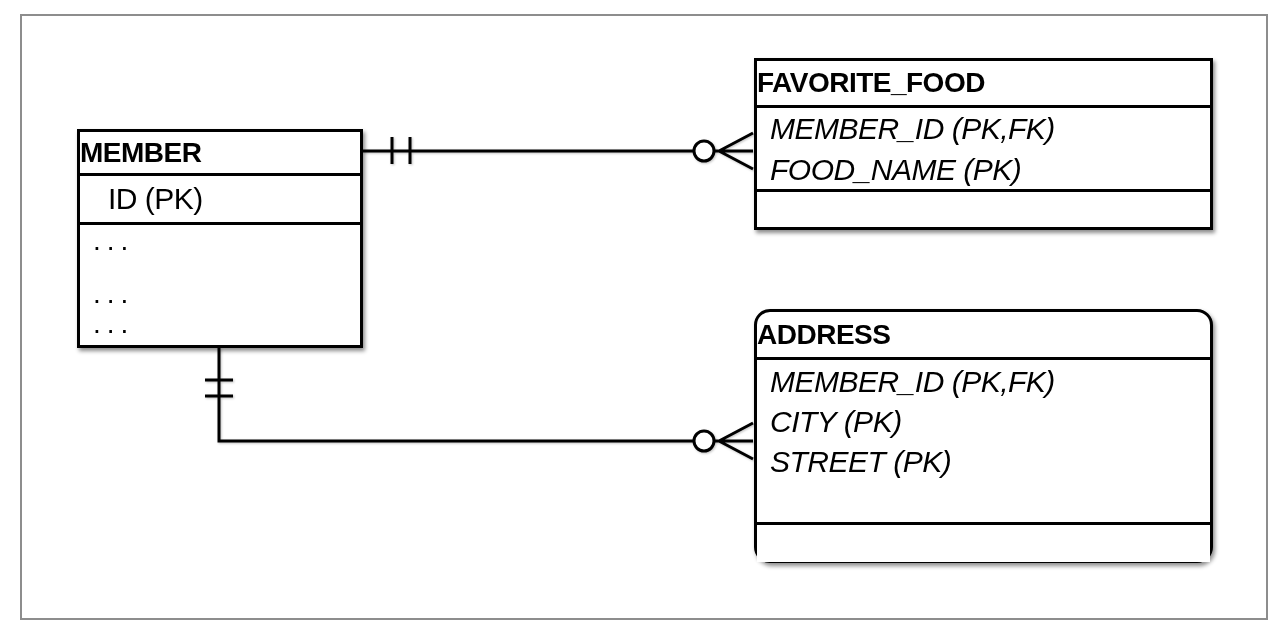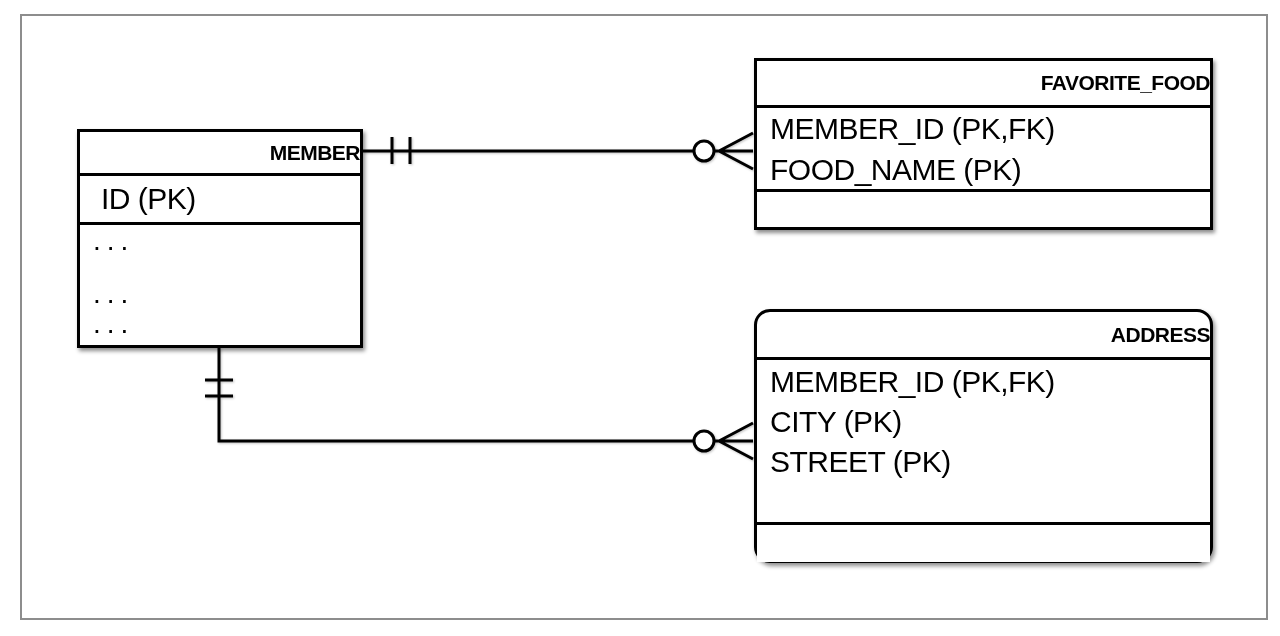--- a/index.html
+++ b/index.html
@@ -30,50 +30,51 @@
   .entity {
     position: absolute;
     box-sizing: border-box;
     background: #ffffff;
     border: 3px solid #000000;
     box-shadow: 2px 3px 4px rgba(0,0,0,0.45);
   }
   .entity-title {
     border-bottom: 3px solid #000000;
     font-weight: bold;
-    font-size: 21px;
+    font-size: 28px;
     letter-spacing: -0.5px;
-    text-align: right;
+    text-align: left;
     white-space: nowrap;
     overflow: hidden;
   }
   .attr-section {
     border-bottom: 3px solid #000000;
     overflow: hidden;
   }
   .attr-row {
     font-size: 30px;
     letter-spacing: -0.5px;
     line-height: 40px;
     padding-left: 13px;
     white-space: nowrap;
     overflow: hidden;
+    font-style: italic;
   }
   .footer-band { background: #ffffff; }
 
   
   .entity-member { left: 77px; top: 129px; width: 286px; height: 219px; }
   .entity-member .entity-title { height: 41px; line-height: 41px; }
   .entity-member .key-row {
     border-bottom: 3px solid #000000;
     font-size: 30px;
     letter-spacing: -0.5px;
     height: 46px;
     line-height: 46px;
-    padding-left: 21px;
+    padding-left: 28px;
     white-space: nowrap;
   }
   .dots-section { padding-top: 1px; }
   .dots-row {
     font-size: 28px;
     line-height: 30px;
     letter-spacing: 6px;
     padding-left: 13px;
     white-space: nowrap;
   }

